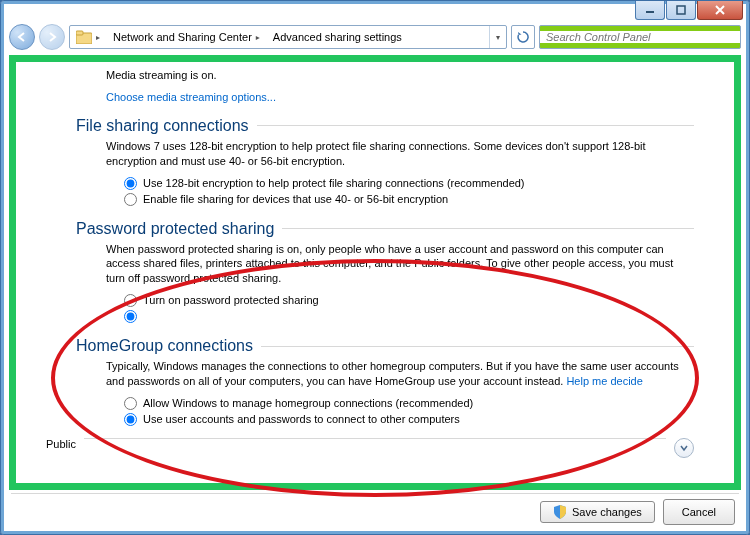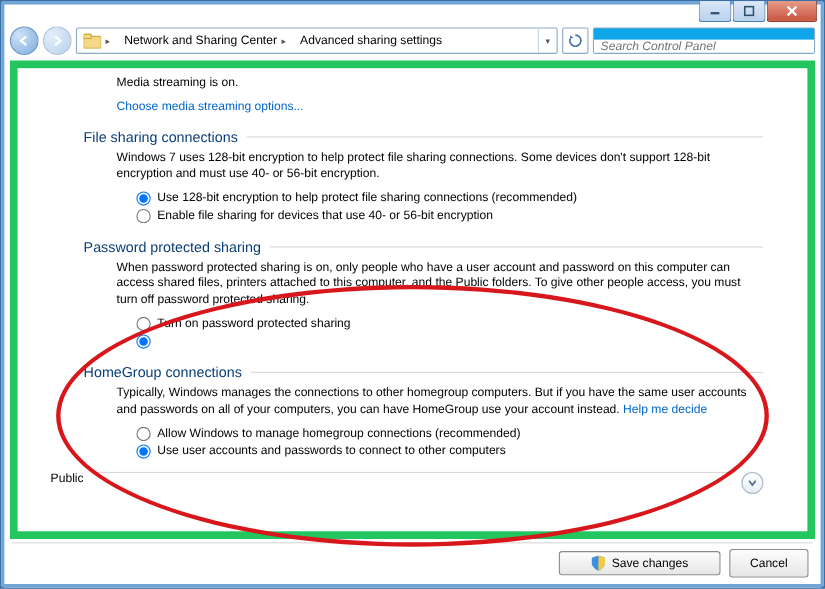--- a/index.html
+++ b/index.html
@@ -15,41 +15,41 @@
   .navbar{position:absolute;top:22px;left:8px;right:8px;height:28px;display:flex;align-items:center;gap:4px;z-index:4;}
   .navbtn{width:24px;height:24px;border-radius:50%;border:1px solid #6b94c3;
     background:radial-gradient(circle at 30% 30%,#cfe3f8,#7eabdc);display:flex;align-items:center;justify-content:center;}
   .addr{flex:1;height:22px;border:1px solid #8ca9c8;background:#fff;display:flex;align-items:center;font-size:11px;
     border-radius:2px;}
   .addr .seg{padding:0 6px;display:flex;align-items:center;gap:4px;height:100%;}
   .addr .seg+.seg{border-left:1px solid transparent;}
   .addr .tri{font-size:8px;color:#555;}
   .addr .drop{width:16px;border-left:1px solid #c7d6e6;height:100%;display:flex;align-items:center;justify-content:center;}
   .refresh{width:22px;height:22px;border:1px solid #8ca9c8;background:#fff;border-radius:2px;display:flex;align-items:center;justify-content:center;}
-  .search{width:200px;height:22px;border:1px solid #8ca9c8;background:#0ea5e9;border-radius:2px;display:flex;align-items:flex-end;}
+  .search{width:200px;height:22px;border:1px solid #8ca9c8;background:#84cc16;border-radius:2px;display:flex;align-items:center;}
   .search input{border:none;outline:none;width:100%;font-style:italic;color:#7b7b7b;padding:0 6px;font-family:inherit;font-size:11px;}
   
   .content-frame{position:absolute;top:54px;left:8px;right:8px;bottom:44px;border:7px solid #22c55e;background:#fff;overflow:hidden;}
   .content{position:absolute;inset:0;overflow-y:auto;padding:6px 40px 10px 90px;}
-  .section-title{color:#0a3e76;font-size:13px;margin:14px 0 4px -30px;display:flex;align-items:center;}
+  .section-title{color:#0a3e76;font-size:16px;margin:14px 0 4px -30px;display:flex;align-items:center;}
   .section-title .line{flex:1;height:1px;background:#d8d8d8;margin-left:8px;}
   .desc{margin:4px 0 8px 0;line-height:1.35;}
   .link{color:#0066cc;cursor:pointer;text-decoration:none;}
   .opt{display:flex;gap:6px;margin:3px 0 3px 18px;}
   .opt input[type=radio]{margin:0;}
   .public-row{display:flex;align-items:flex-start;margin:12px 0 0 -60px;}
   .public-row .line{flex:1;height:1px;background:#d8d8d8;margin:0 8px;}
   .chev{width:18px;height:18px;border:1px solid #a7b7c9;border-radius:50%;background:linear-gradient(#fff,#e8eef6);display:flex;align-items:center;justify-content:center;}
   
   .anno{position:absolute;border:4px solid #d8171c;border-radius:50%;pointer-events:none;z-index:3;
     left:50px;top:258px;width:640px;height:230px;}
   
   .footer{position:absolute;bottom:8px;right:14px;height:28px;display:flex;align-items:center;gap:8px;}
   .footer button{font-family:inherit;font-size:11px;height:22px;border:1px solid #8a8a8a;border-radius:3px;
-    background:linear-gradient(#fdfdfd,#e6e6e6);padding:0 28px;display:flex;align-items:center;gap:5px;}
+    background:linear-gradient(#fdfdfd,#e6e6e6);padding:0 12px;display:flex;align-items:center;gap:5px;}
   .footer button.cancel{padding:12px 18px;}
   .shield{width:14px;height:14px;}
   .sep{position:absolute;left:10px;right:10px;bottom:40px;height:1px;background:#d8d8d8;}
   
   .content::-webkit-scrollbar{width:16px;}
   .content::-webkit-scrollbar-track{background:#f0f0f0;}
   .content::-webkit-scrollbar-thumb{background:#c7d5e6;border:1px solid #9db3cc;}
   .hg-folder{width:16px;height:14px;}
 </style>
 </head>

